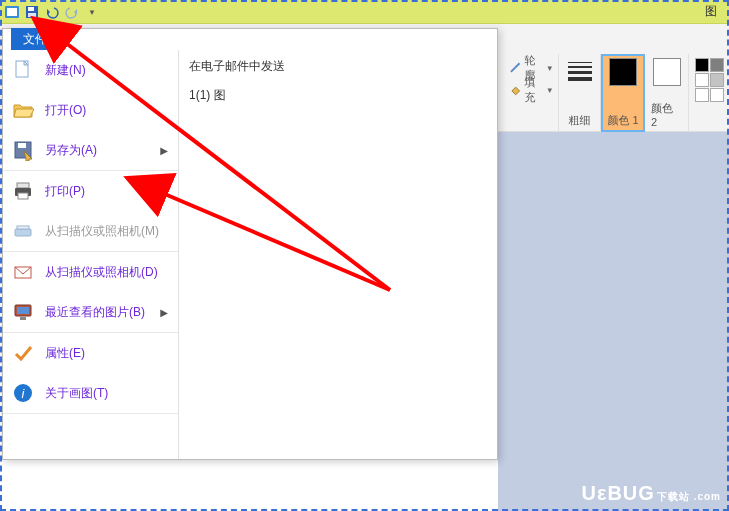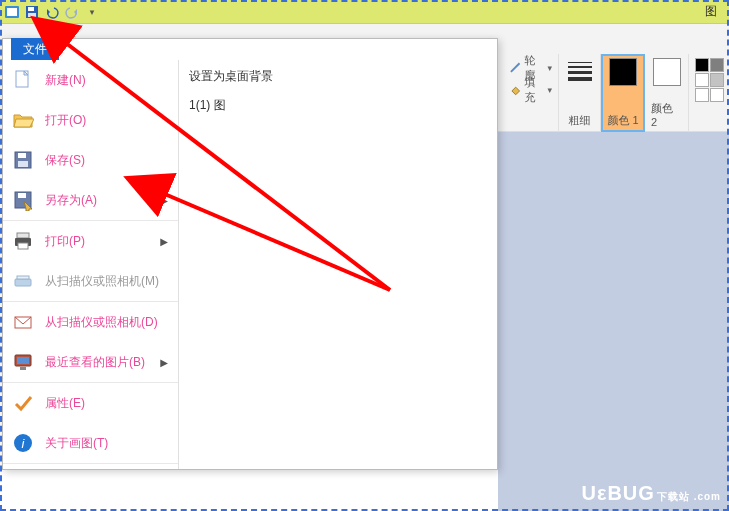--- a/index.html
+++ b/index.html
@@ -19,31 +19,31 @@
 .dropdown-arrow { font-size: 9px; color: #666; }
 .thickness-lines { display: flex; flex-direction: column; gap: 3px; align-items: center; padding-top: 4px; }
 .thickness-lines div { background: #333; width: 24px; }
 .color-block { width: 28px; height: 28px; border: 1px solid #888; }
 .color-sel { border: 2px solid #6bb4f0; padding: 2px; background: #fdba74; }
 .palette { display: grid; grid-template-columns: repeat(2, 14px); grid-auto-rows: 14px; gap: 1px; }
 .palette div { border: 1px solid #aaa; }
 
 .canvas-area { position: absolute; left: 498px; top: 132px; right: 0; bottom: 0; background: #c3cde2; }
 
-.file-menu { position: absolute; left: 2px; top: 38px; width: 496px; height: 432px; background: #fff; border: 1px solid #bbb; box-shadow: 2px 2px 8px rgba(0,0,0,0.2); z-index: 10; }
+.file-menu { position: absolute; left: 2px; top: 28px; width: 496px; height: 432px; background: #fff; border: 1px solid #bbb; box-shadow: 2px 2px 8px rgba(0,0,0,0.2); z-index: 10; }
 .file-tab { position: absolute; left: 8px; top: -1px; width: 48px; height: 22px; background: #1c6bd0; color: #fff; font-size: 12px; display: flex; align-items: center; justify-content: center; border: 1px solid #1c6bd0; }
 .file-left { position: absolute; left: 0; top: 21px; width: 175px; bottom: 0; }
 .file-right { position: absolute; left: 175px; top: 21px; right: 0; bottom: 0; border-left: 1px solid #e0e0e0; padding: 8px 10px; }
 .file-right .heading { font-size: 12px; color: #333; margin-bottom: 8px; }
 .file-right .recent-item { font-size: 12px; color: #333; padding: 4px 0; }
 
 .menu-item { display: flex; align-items: center; height: 40px; padding: 0 8px; gap: 10px; cursor: default; position: relative; }
 .menu-item.disabled { color: #9a9a9a; }
 .menu-item .micon { width: 24px; height: 24px; display: flex; align-items: center; justify-content: center; }
-.menu-item .mlabel { font-size: 12px; color: #ec4899; }
+.menu-item .mlabel { font-size: 12px; color: #6d28d9; }
 .menu-item.disabled .mlabel { color: #9a9a9a; }
 .menu-item .submenu-arrow { position: absolute; right: 10px; font-size: 10px; color: #555; }
 .sep { height: 1px; background: #e8e8e8; margin: 0; }
 
 .arrows { position: absolute; left: 0; top: 0; width: 729px; height: 511px; pointer-events: none; z-index: 40; }
 
 .watermark { position: absolute; right: 8px; bottom: 6px; color: #fff; font-weight: bold; font-size: 20px; letter-spacing: 1px; z-index: 45; display: flex; align-items: baseline; font-family: Arial, sans-serif; }
 .watermark .sub { font-size: 10px; margin-left: 2px; }
 
 svg.icon { display: block; }
@@ -155,30 +155,20 @@
             <path d="M4 10 L22 10 L18 18 L2 18 Z" fill="#ffe08a" stroke="#c99a2f"></path>
           </svg>
         </span>
       <span class="mlabel">打开(O)</span>
     </div>
     <div class="menu-item">
       <span class="micon">
           <svg width="22" height="22" viewBox="0 0 22 22">
             <rect x="3" y="3" width="16" height="16" fill="#6b7fa9" stroke="#4a5d85"></rect>
             <rect x="6" y="4" width="8" height="5" fill="#fff"></rect>
-            <rect x="6" y="12" width="10" height="6" fill="#dce3f2"></rect>
-          </svg>
-        </span>
-      <span class="mlabel">保存(S)</span>
-    </div>
-    <div class="menu-item">
-      <span class="micon">
-          <svg width="22" height="22" viewBox="0 0 22 22">
-            <rect x="3" y="3" width="16" height="16" fill="#6b7fa9" stroke="#4a5d85"></rect>
-            <rect x="6" y="4" width="8" height="5" fill="#fff"></rect>
             <path d="M12 12 L20 20 L17 20 L17 22 L14 22 L14 20 Z" fill="#e7b84f" stroke="#9a7a2a"></path>
           </svg>
         </span>
       <span class="mlabel">另存为(A)</span>
       <span class="submenu-arrow">▶</span>
     </div>
     <div class="sep"></div>
     <div class="menu-item">
       <span class="micon">
           <svg width="22" height="22" viewBox="0 0 22 22">
@@ -235,21 +225,21 @@
             <circle cx="11" cy="11" r="9" fill="#2176d2"></circle>
             <text x="11" y="16" text-anchor="middle" fill="#fff" font-size="13" font-family="Georgia" font-style="italic">i</text>
           </svg>
         </span>
       <span class="mlabel">关于画图(T)</span>
     </div>
     <div class="sep"></div>
   </div>
 
   <div class="file-right">
-    <div class="heading">设置为桌面背景</div>
+    <div class="heading">在电子邮件中发送</div>
     <div class="recent-item">1(1) 图</div>
   </div>
 </div>
 
 <svg class="arrows" viewBox="0 0 729 511">
   <defs>
     <marker id="ah" markerWidth="12" markerHeight="12" refX="2" refY="6" orient="auto">
       <path d="M0 0 L12 6 L0 12 Z" fill="#ff0000"></path>
     </marker>
   </defs>

